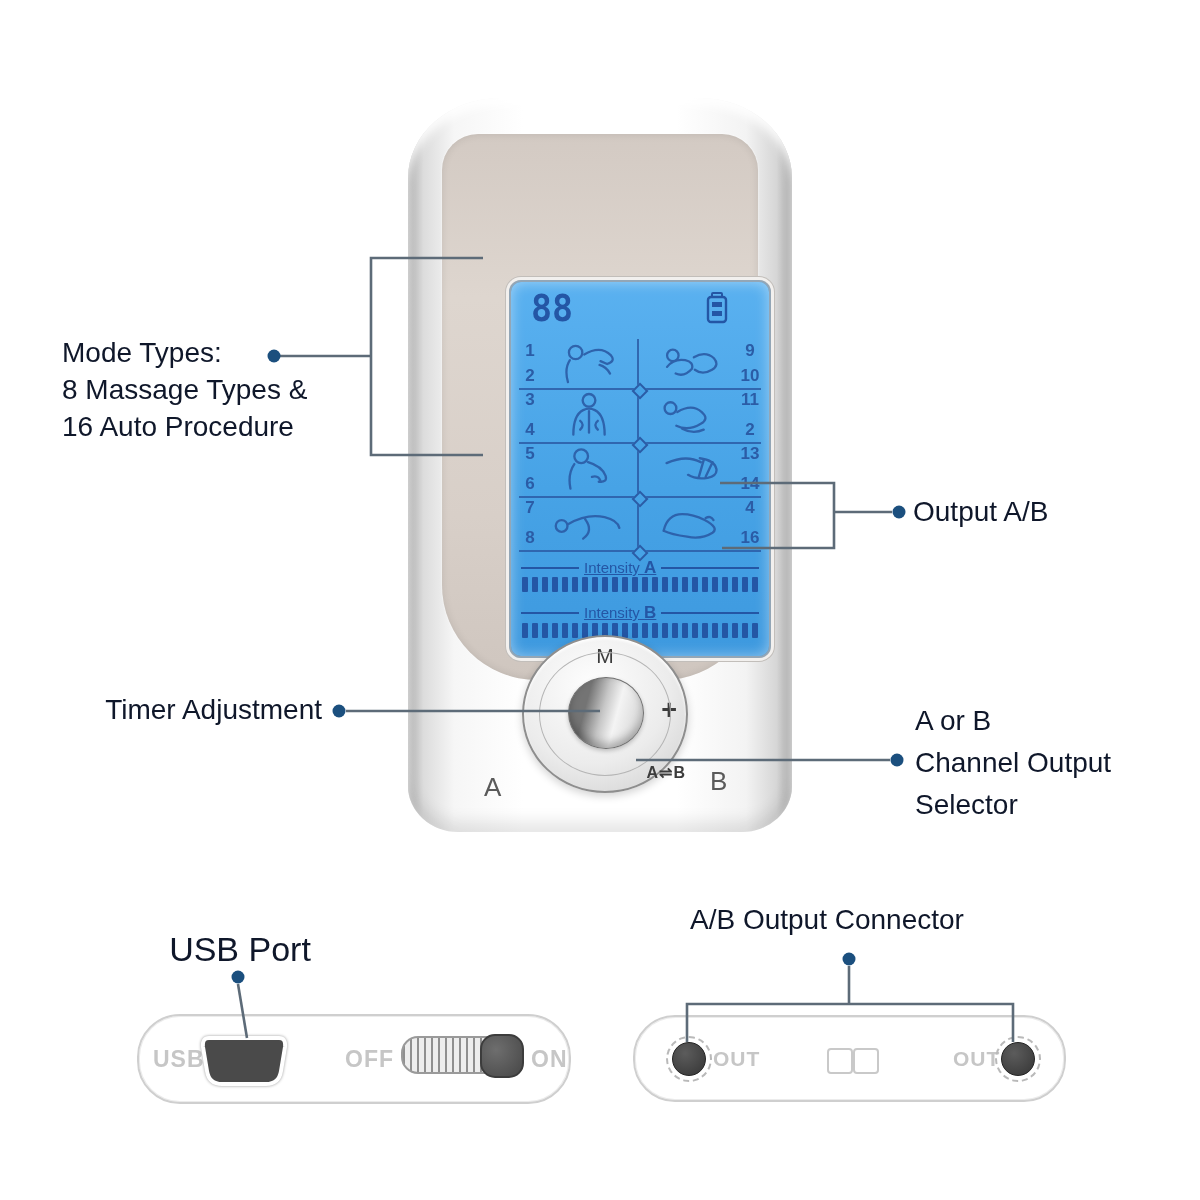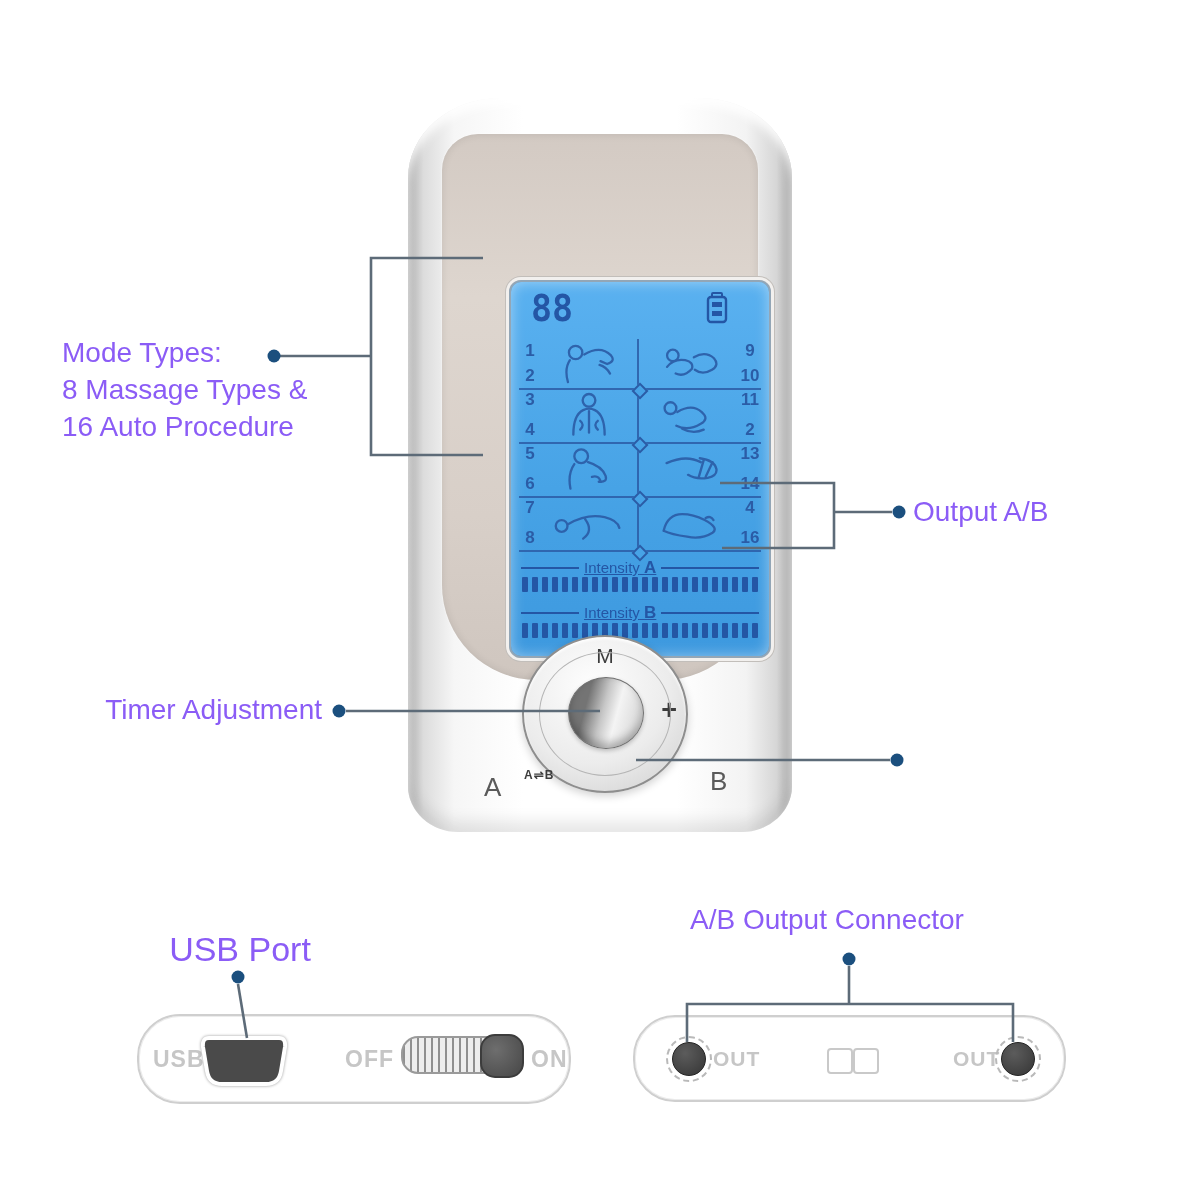--- a/index.html
+++ b/index.html
@@ -51,28 +51,28 @@
   .logo .home{font-family:"DejaVu Serif",serif;font-style:italic;font-size:25px;}
   .logo sup{font-size:9px;}
 
   .wheel{position:absolute;left:114px;top:537px;width:162px;height:154px;border-radius:50%;
     background:radial-gradient(circle at 42% 32%,#fefefe,#ececec 55%,#cccccc 100%);
     border:2px solid #8e8e8e;box-shadow:0 3px 8px rgba(0,0,0,.18), inset 0 2px 3px #fff;}
   .wheel::after{content:"";position:absolute;inset:15px;border:1px solid #b5b5b5;border-radius:50%;}
   .wlab{position:absolute;color:#3c3c3c;}
   .wlab.m{left:0;right:0;top:7px;text-align:center;font-size:21px;}
   .wlab.plus{right:9px;top:58px;font-size:27px;font-weight:bold;}
-  .wlab.ab{left:0;right:0;bottom:9px;text-align:left;font-size:12px;font-weight:bold;letter-spacing:1px;}
+  .wlab.ab{left:0;right:0;bottom:9px;text-align:right;font-size:16px;font-weight:bold;letter-spacing:1px;}
   .wbtn{position:absolute;left:44px;top:40px;width:74px;height:70px;border-radius:50%;
     background:linear-gradient(105deg,#747474 26%,#c6c6c6 46%,#f4f4f4 62%,#dcdcdc 85%);
     border:1px solid #6f6f6f;box-shadow:inset 0 -5px 9px rgba(0,0,0,.28), 0 2px 4px rgba(0,0,0,.22);}
   .sidelab{position:absolute;font-size:26px;color:#5a5a5a;}
 
   
-  .note{position:absolute;color:#8b5cf6;font-size:28px;z-index:60;}
+  .note{position:absolute;color:#0f172a;font-size:28px;z-index:60;}
   .note .ln{display:block;}
 
   
   .pill{position:absolute;background:#fff;border:2px solid #cfcfcf;box-shadow:inset 0 0 0 1px #ececec;}
   .pill-label{position:absolute;color:#c6c6c6;font-size:23px;font-weight:bold;letter-spacing:1px;}
   .slider{position:absolute;left:262px;top:20px;width:118px;height:34px;border-radius:17px;
     background:repeating-linear-gradient(90deg,#8f8f8f 0 2px,#ededed 2px 7px);
     border:2px solid #9a9a9a;}
   .knob{position:absolute;right:-3px;top:-4px;width:40px;height:40px;border-radius:15px;
     background:radial-gradient(circle at 35% 35%,#6e6e6e,#474747);border:2px solid #3c3c3c;}
@@ -293,20 +293,25 @@
   <div class="note" style="left:62px;top:334px;line-height:37px">
     <span class="ln">Mode Types:</span>
     <span class="ln">8 Massage Types &amp;</span>
     <span class="ln">16 Auto Procedure</span>
   </div>
 
   <div class="note" style="left:913px;top:496px">Output A/B</div>
 
   <div class="note" style="left:60px;top:694px;width:262px;text-align:right">Timer Adjustment</div>
 
+  <div class="note" style="left:915px;top:700px;line-height:42px">
+    <span class="ln">A or B</span>
+    <span class="ln">Channel Output</span>
+    <span class="ln">Selector</span>
+  </div>
 
   <div class="note" style="left:140px;top:930px;width:200px;text-align:center;font-size:34px">USB Port</div>
 
   <div class="note" style="left:690px;top:904px;width:322px;text-align:left">A/B Output Connector</div>
 
   <div class="pill" style="left:137px;top:1014px;width:430px;height:86px;border-radius:43px">
     <span class="pill-label" style="left:14px;top:30px">USB</span>
     <svg class="abs" style="left:58px;top:16px" width="94" height="62" viewBox="0 0 94 62">
       <path d="M12 6 h70 q7 0 6 9 l-4 24 q-2 13 -15 13 h-44 q-13 0 -15 -13 l-4 -24 q-1 -9 6 -9 z" fill="#4a4a4a" stroke="#ffffff" stroke-width="4" style="filter:drop-shadow(0 0 1.5px #9a9a9a)"></path>
     </svg>

